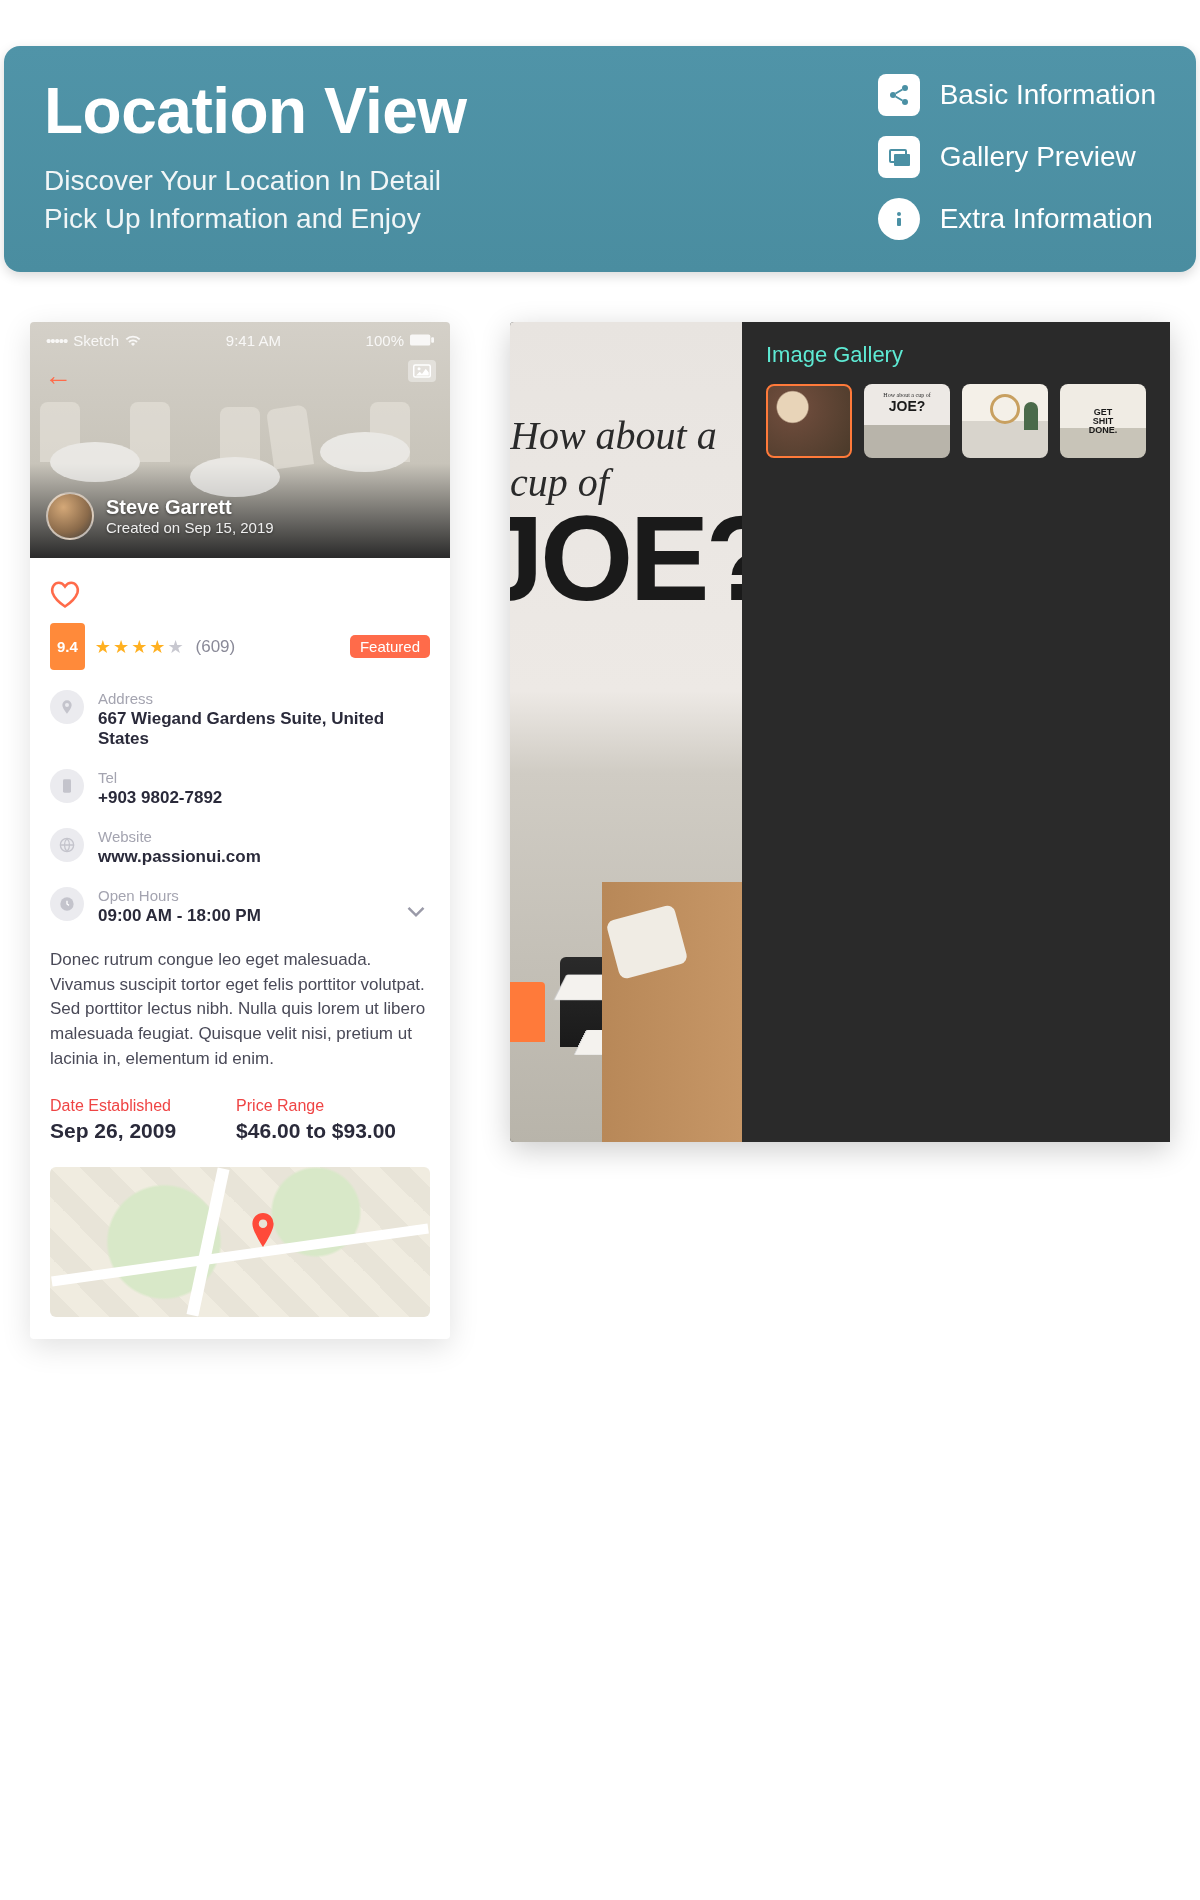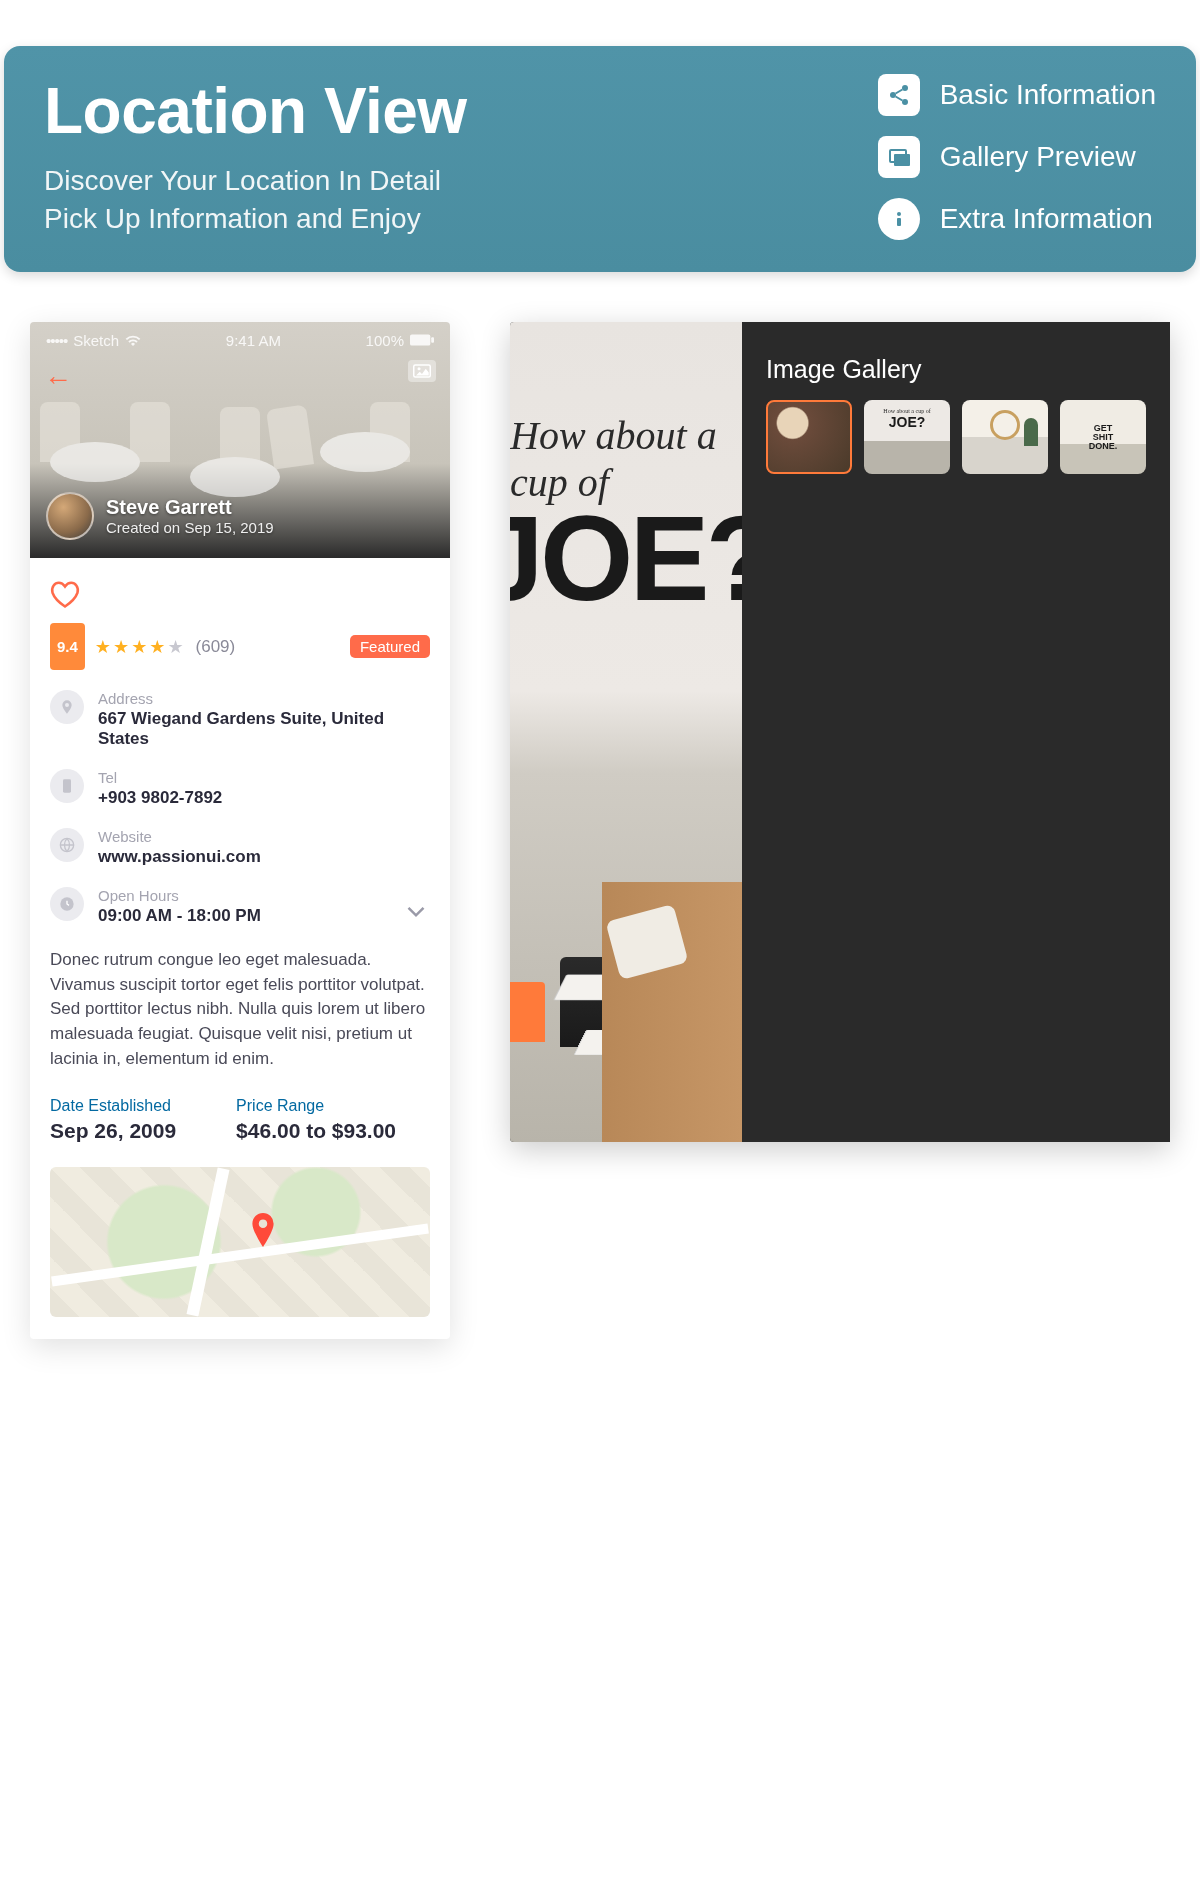--- a/index.html
+++ b/index.html
@@ -175,21 +175,21 @@
 .info-label { color: #a4a4b0; font-size: 15px; }
 .info-value { color: #2a2a3a; font-size: 17px; font-weight: 600; }
 .chevron-down {
   position: absolute; right: 4px; top: 14px; color: #9a9aa8; font-size: 20px;
 }
 
 .description { margin-top: 22px; color: #4a4a58; font-size: 17px; line-height: 1.45; }
 
 .meta-row { display: flex; margin-top: 26px; gap: 60px; }
 .meta-col { display: flex; flex-direction: column; gap: 4px; }
-.meta-label { color: #0369a1; font-size: 16px; }
+.meta-label { color: #ef4444; font-size: 16px; }
 .meta-value { color: #2a2a3a; font-size: 21px; font-weight: 600; }
 
 .map {
   margin-top: 24px;
   height: 150px;
   border-radius: 6px;
   background:
     radial-gradient(circle at 30% 50%, #d8e8c8 0%, #d8e8c8 20%, transparent 21%),
     radial-gradient(circle at 70% 30%, #d8e8c8 0%, #d8e8c8 15%, transparent 16%),
     linear-gradient(45deg, #f0ece0 25%, #e8e4d8 25%, #e8e4d8 50%, #f0ece0 50%, #f0ece0 75%, #e8e4d8 75%);
@@ -266,21 +266,21 @@
 .bench {
   position: absolute; right: -20px; bottom: 0; width: 160px; height: 260px;
   background: linear-gradient(to left, #c89868, #b88858);
 }
 .pillow { position: absolute; right: 60px; bottom: 170px; width: 70px; height: 60px; background: #f0ece4; border-radius: 8px; transform: rotate(-15deg); }
 
 .gallery-bar {
   background: #2a2a2a;
   padding: 20px 24px 26px 24px;
 }
-.gallery-title { color: #ffffff; font-size: 25px; margin-bottom: 16px; margin-top: 13px; }
+.gallery-title { color: #5eead4; font-size: 22px; margin-bottom: 16px; }
 .thumbs { display: flex; gap: 12px; }
 .thumb {
   width: 86px; height: 74px; border-radius: 8px;
   background: #888; flex-shrink: 0;
   position: relative; overflow: hidden;
 }
 .thumb.active { border: 2px solid #ff7a3a; }
 .thumb1 { background: radial-gradient(circle at 30% 30%, #e8d4b8 0%, #e8d4b8 20%, #6a4a3a 22%, #4a3a2a 100%); }
 .thumb2 { background: linear-gradient(#ede9e5 55%, #b8b4aa 55%); display: flex; align-items: flex-start; justify-content: center; padding-top: 8px; }
 .thumb2-text { font-size: 6px; font-family: cursive; color: #2a2a2a; }

